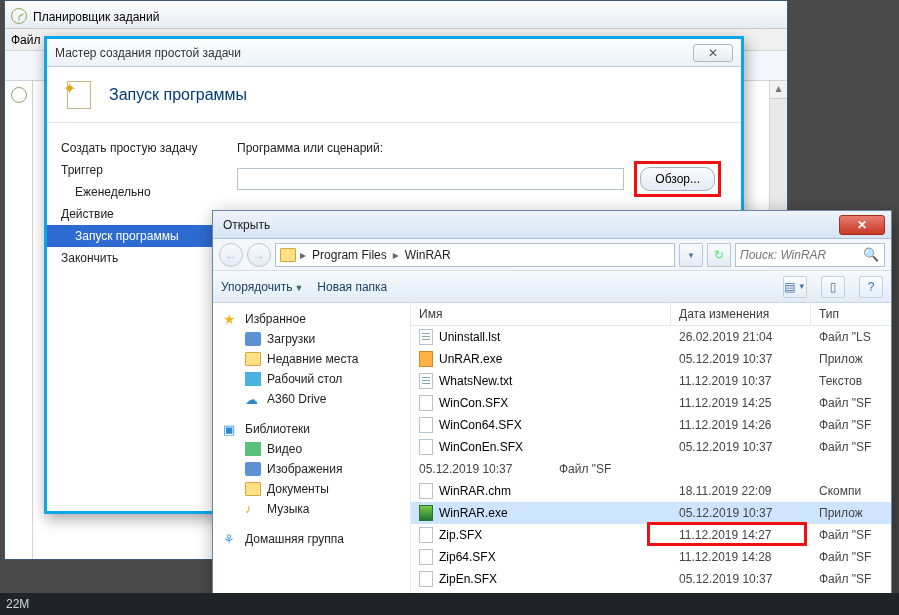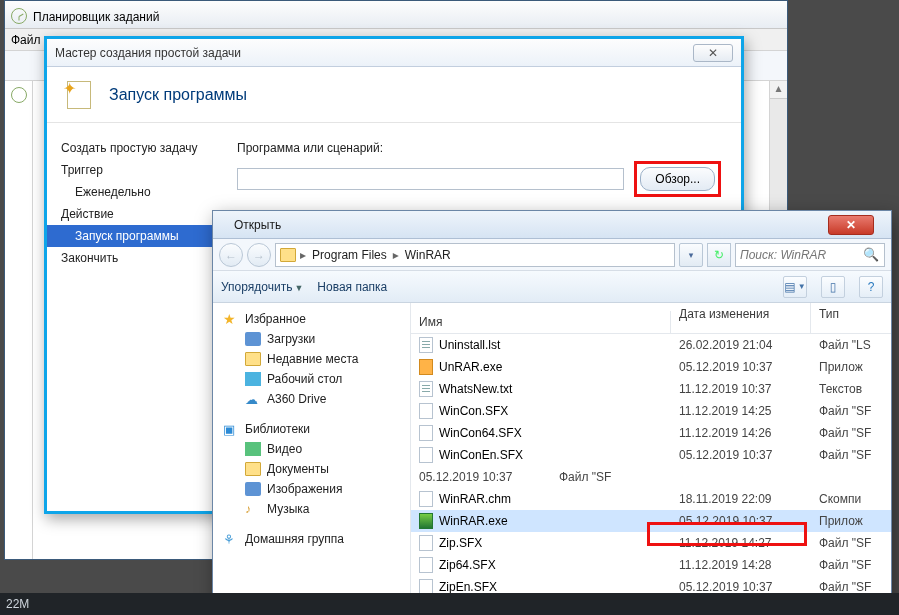--- a/index.html
+++ b/index.html
@@ -63,21 +63,21 @@
   }
   .red-ring{ border:3px solid #e11; padding:3px; display:inline-block;}
 
   
   .filedlg{
     position:absolute; left:212px; top:210px; width:680px; height:400px;
     background:#fff; border:1px solid #6b86a6; box-shadow:3px 6px 18px rgba(0,0,0,.4);
   }
   .fd-titlebar{
     height:28px; background:linear-gradient(#eef4fb,#d6e4f3);
-    display:flex; align-items:center; padding:0 17px; justify-content:space-between;
+    display:flex; align-items:center; padding:0 6px; justify-content:space-between;
     border-bottom:1px solid #aebfd4;
   }
   .fd-title{ color:#1a1a1a; padding-left:4px;}
   .fd-close{
     width:46px;height:20px;background:linear-gradient(#e97b6f,#c83a28);
     border:1px solid #a52c1d;border-radius:3px;color:#fff;display:flex;align-items:center;justify-content:center;
     font-weight:bold;
   }
   .fd-nav{
     height:32px; background:#f3f7fc; border-bottom:1px solid #d6dde6;
@@ -116,21 +116,21 @@
   .ic.blue{background:#5d93d4;border-radius:2px;}
   .ic.green{background:#58c27c;}
   .ic.desk{background:#4bb3e0;}
   .ic.cloud{color:#3589c9;font-size:13px;}
   .ic.lib{color:#2c8bd6;font-size:13px;}
   .ic.home{color:#4b9fd8;font-size:13px;}
 
   .fd-list{flex:1;display:flex;flex-direction:column;overflow:hidden;}
   .fd-headers{display:flex;border-bottom:1px solid #e4e8ed;background:#fff;}
   .col{padding:4px 8px;border-right:1px solid #e4e8ed;color:#3a3a3a;}
-  .col.name{flex:1;margin-top:8px;}
+  .col.name{flex:1;}
   .col.date{width:140px;}
   .col.type{width:80px;border-right:none;}
   .fd-rows{flex:1;overflow:hidden;}
   .row{display:flex;align-items:center;height:22px;}
   .row .c{white-space:nowrap;overflow:hidden;}
   .row .c.name{flex:1;display:flex;align-items:center;gap:6px;padding-left:8px;}
   .row .c.date{width:140px;color:#444;padding-left:8px;}
   .row .c.type{width:80px;color:#444;padding-left:8px;}
   .row.selected{background:#cfe5ff;}
   .row.selected .c.name{position:relative;}
@@ -274,26 +274,26 @@
       <div style="height:10px;"></div>
       <div class="navitem top">
           <span class="ic lib">▣</span>
           <span>Библиотеки</span>
         </div>
       <div class="navitem sub">
           <span class="ic green"></span>
           <span>Видео</span>
         </div>
       <div class="navitem sub">
+          <span class="ic blue"></span>
+          <span>Изображения</span>
+        </div>
+      <div class="navitem sub">
           <span class="ic fold"></span>
           <span>Документы</span>
-        </div>
-      <div class="navitem sub">
-          <span class="ic blue"></span>
-          <span>Изображения</span>
         </div>
       <div class="navitem sub">
           <span class="ic" style="color:#d8a13a;">♪</span>
           <span>Музыка</span>
         </div>
       <div style="height:10px;"></div>
       <div class="navitem top">
           <span class="ic home">⚘</span>
           <span>Домашняя группа</span>
         </div>

